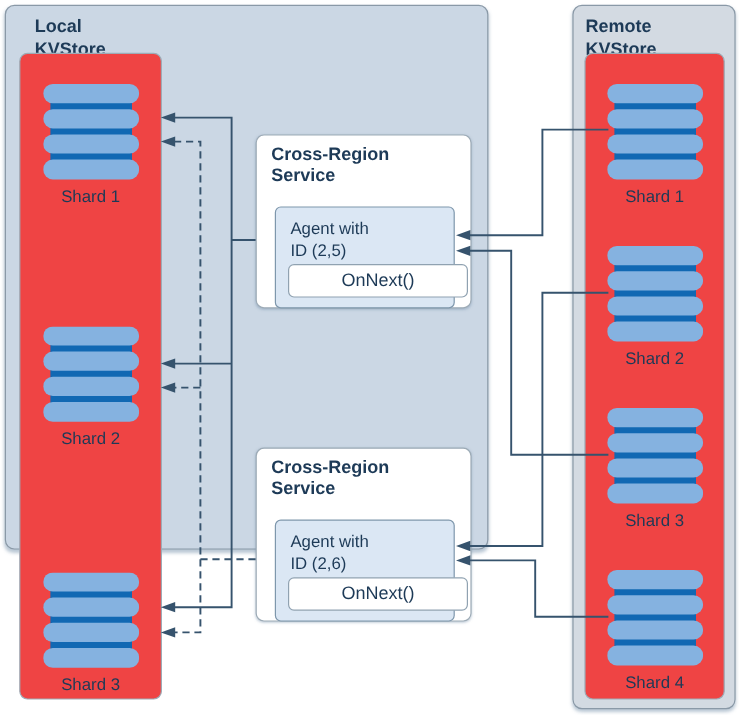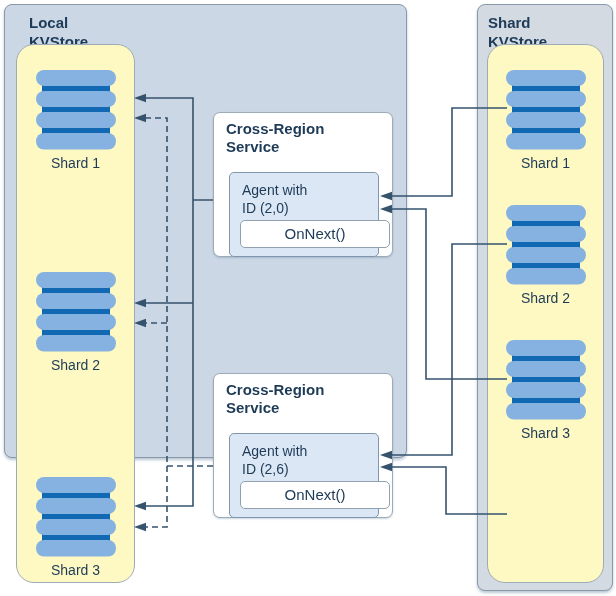--- a/index.html
+++ b/index.html
@@ -31,23 +31,23 @@
   .panel.local{left:4px;top:4px;width:403px;height:454px;background:var(--local-panel-fill);}
   .panel.remote{left:477px;top:4px;width:136px;height:587px;background:var(--remote-panel-fill);}
 
   .panel-title{font-size:15px;font-weight:bold;line-height:19px;position:absolute;top:8px;color:var(--text);}
   .panel.local  .panel-title{left:24px;}
   .panel.remote .panel-title{left:10px;}
   .panel-title span{display:block;}
 
   .shard-box{
     position:absolute;
-    background:#fef9c3;
+    background:#ef4444;
     border:1px solid var(--box-border);
-    border-radius:18px;
+    border-radius:7px;
   }
   .panel.local  .shard-box{left:11px;top:39px;width:119px;height:539px;}
   .panel.remote .shard-box{left:9px;top:39px;width:117px;height:539px;}
 
   .shard{
     position:absolute;left:0;right:0;
     display:flex;flex-direction:column;align-items:center;
   }
   .db{width:80px;height:80px;display:block;}
   .shard-label{margin-top:5px;font-size:14px;line-height:17px;color:var(--text);}
@@ -127,54 +127,60 @@
         <svg class="db">
             <use href="#db-symbol"></use>
           </svg>
         <div class="shard-label">Shard 3</div>
       </div>
     </div>
   </section>
 
   <section class="panel remote">
     <h2 class="panel-title">
-      <span>Shard</span>
+      <span>Remote</span>
       <span>KVStore</span>
     </h2>
     <div class="shard-box">
       <div class="shard" style="top:25px">
         <svg class="db">
             <use href="#db-symbol"></use>
           </svg>
         <div class="shard-label">Shard 1</div>
       </div>
       <div class="shard" style="top:160px">
         <svg class="db">
             <use href="#db-symbol"></use>
           </svg>
         <div class="shard-label">Shard 2</div>
       </div>
       <div class="shard" style="top:295px">
         <svg class="db">
             <use href="#db-symbol"></use>
           </svg>
         <div class="shard-label">Shard 3</div>
+      </div>
+      <div class="shard" style="top:430px">
+        <svg class="db">
+            <use href="#db-symbol"></use>
+          </svg>
+        <div class="shard-label">Shard 4</div>
       </div>
     </div>
   </section>
 
   <section class="service s1">
     <h3 class="service-title">
       <span>Cross-Region</span>
       <span>Service</span>
     </h3>
     <div class="agent">
       <div class="agent-text">
         <span>Agent with</span>
-        <span>ID (2,0)</span>
+        <span>ID (2,5)</span>
       </div>
       <button class="onnext">OnNext()</button>
     </div>
   </section>
 
   <section class="service s2">
     <h3 class="service-title">
       <span>Cross-Region</span>
       <span>Service</span>
     </h3>

